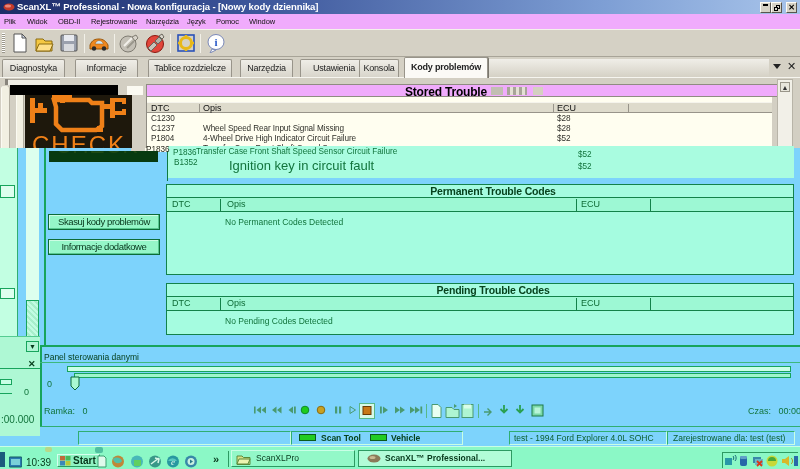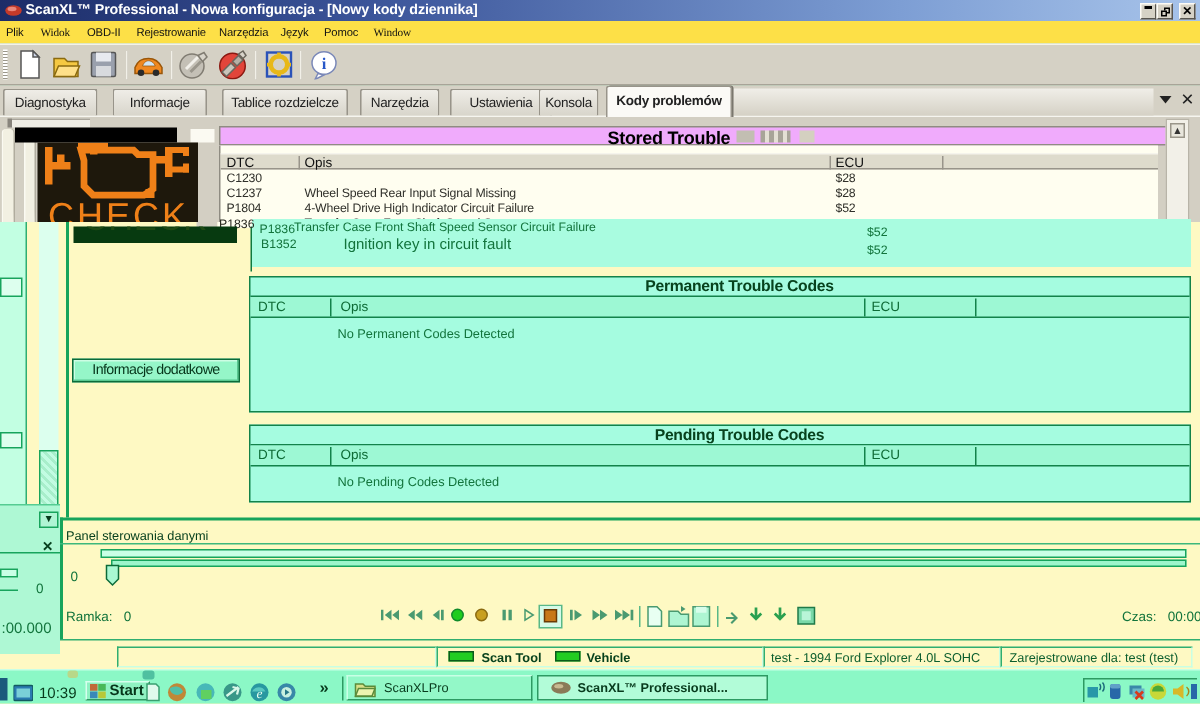--- a/index.html
+++ b/index.html
@@ -2,41 +2,41 @@
 <html><head><meta charset="utf-8"><style>
 *{margin:0;padding:0;box-sizing:border-box;}
 html,body{width:800px;height:469px;overflow:hidden;}
 body{font-family:"Liberation Sans",sans-serif;position:relative;background:#8df2c0;}
 .abs{position:absolute;}
 
 #title{left:0;top:0;width:800px;height:14px;background:linear-gradient(to right,#1c2c68,#3a5398 30%,#7d9ed4 75%,#a8c4ea);color:#fff;font-weight:bold;font-size:9.5px;}
 #title span{position:absolute;left:17px;top:1px;letter-spacing:-0.1px;}
 .wbtn{position:absolute;top:2px;width:11px;height:11px;background:#d6d2c6;border-top:1px solid #fdfbf5;border-left:1px solid #fdfbf5;border-right:1px solid #58554e;border-bottom:1px solid #58554e;font-size:8px;color:#000;text-align:center;line-height:9px;font-weight:bold;}
 
-#menubar{left:0;top:14px;width:800px;height:15px;background:#fde047;}
+#menubar{left:0;top:14px;width:800px;height:15px;background:#f0abfc;}
 #menubar span{position:absolute;top:3px;font-size:7.5px;color:#111;letter-spacing:-0.1px;}
 
 #toolbar{left:0;top:29px;width:800px;height:28px;background:#d5d1c5;border-top:1px solid #f4f2ea;border-bottom:1px solid #a8a498;}
 .tsep{position:absolute;top:4px;width:1px;height:19px;background:#a8a498;border-right:1px solid #f2f0e8;}
 
 #tabstrip{left:0;top:57px;width:800px;height:21px;background:#d5d1c5;}
 .tab{position:absolute;top:2px;height:18px;background:linear-gradient(#efede7,#d8d5cb);border:1px solid #98948a;border-bottom:none;border-radius:2px 2px 0 0;font-size:9px;color:#222;text-align:center;line-height:17px;letter-spacing:-0.2px;}
 .tabact{top:0px;height:21px;background:#fbfaf6;font-weight:bold;z-index:3;line-height:19px;box-shadow:1px 0 0 #7a776e;}
 
 #content{left:0;top:78px;width:800px;height:73px;background:#d3cfc3;}
 
 #sthead{left:146px;top:84px;width:644px;height:13px;background:#f0abfc;border:1px solid #8f8c82;font-size:12px;font-weight:bold;color:#000;letter-spacing:-0.2px;}
 #sttab{left:146px;top:97px;width:626px;height:54px;background:#fffef0;border-left:1px solid #8f8c82;overflow:hidden;}
 .colrow{position:absolute;background:#dedbcc;border-top:1px solid #f5f4ec;border-bottom:1px solid #98948a;font-size:9px;color:#111;}
 .cdiv{position:absolute;top:1px;width:1px;height:9px;background:#98948a;}
 .strow{position:absolute;font-size:8.2px;color:#30302a;white-space:nowrap;letter-spacing:-0.1px;}
 
 #vsb{left:777px;top:79px;width:16px;height:69px;background:#f2f0e8;border:1px solid #b8b4a8;}
 
-#green{left:0;top:148px;width:800px;height:321px;background:#fef9c3;}
+#green{left:0;top:148px;width:800px;height:321px;background:#7dd3fc;}
 .grntxt{color:#12743c;}
 .gtable{position:absolute;background:#a5fce0;border:1px solid #13824a;}
 .gtitle{position:absolute;left:0;right:0;top:0;height:13px;text-align:center;text-indent:26px;font-size:10.5px;font-weight:bold;letter-spacing:-0.2px;color:#07421d;border-bottom:1px solid #13824a;}
 .gcolrow{position:absolute;left:0;right:0;top:13px;height:14px;background:#9df8d4;border-bottom:1px solid #13824a;font-size:9px;color:#0e6b36;}
 .gcdiv{position:absolute;top:1px;width:1px;height:12px;background:#13824a;}
 .gbtn{position:absolute;left:48px;width:112px;height:16px;background:#95f6c8;border:1px solid #0c6b38;box-shadow:inset -1px -1px 0 #58c890, inset 1px 1px 0 #cdfde4;font-size:9.5px;color:#06351a;text-align:center;line-height:14px;letter-spacing:-0.4px;}
 .vline{position:absolute;width:2px;background:#17a45c;}
 
 .scell{position:absolute;top:283px;height:14px;border:1px solid #2fae71;border-right-color:#c8ffe4;border-bottom-color:#c8ffe4;font-size:8.5px;color:#0b5e2e;}
 
@@ -55,27 +55,27 @@
     </div>
   <div class="wbtn" style="left:771px;">
       <span style="position:absolute;left:3.5px;top:1.5px;width:4px;height:4px;border:1px solid #000;"></span>
       <span style="position:absolute;left:1.5px;top:3.5px;width:4px;height:4px;border:1px solid #000;background:#d6d2c6;"></span>
     </div>
   <div class="wbtn" style="left:786px;">✕</div>
 </div>
 
 <div id="menubar" class="abs">
   <span style="left:4px;">Plik</span>
-  <span style="left:27px;font-family:Liberation Serif, serif;">Widok</span>
+  <span style="left:27px;">Widok</span>
   <span style="left:58px;">OBD-II</span>
   <span style="left:91px;">Rejestrowanie</span>
   <span style="left:146px;">Narzędzia</span>
   <span style="left:187px;">Język</span>
   <span style="left:216px;">Pomoc</span>
-  <span style="left:249px;font-family:Liberation Serif, serif;">Window</span>
+  <span style="left:249px;">Window</span>
 </div>
 
 <div id="toolbar" class="abs">
   <div class="abs" style="left:2px;top:3px;width:3px;height:20px;background:repeating-linear-gradient(#fff 0 1px,#9a968a 1px 2px);"></div>
 
   <svg class="abs" style="left:10px;top:3px" width="20" height="20">
       <path d="M4 1h8l4 4v14H4z" fill="#fff" stroke="#555" stroke-width="1"></path>
       <path d="M12 1l4 4h-4z" fill="#cfd8ea" stroke="#555" stroke-width="1"></path>
     </svg>
 
@@ -210,38 +210,39 @@
 
   <div class="abs" style="left:168px;top:-2.5px;width:626px;height:32px;background:#a9fce0;"></div>
   <div class="abs" style="left:131px;top:0px;width:14px;height:3.5px;background:#d3cfc3;"></div>
     <div class="abs" style="left:145px;top:0px;width:23px;height:4px;background:#fffef0;"></div>
   <div class="abs" style="left:166.5px;top:3px;width:1.5px;height:30px;background:#0f7a40;"></div>
   <div class="abs grntxt" style="left:146px;top:-3px;font-size:8.2px;color:#2a2a20;">P1836</div>
   <div class="abs grntxt" style="left:173px;top:0px;font-size:8.2px;">P1836</div>
   <div class="abs grntxt" style="left:196px;top:-1.5px;font-size:8.2px;">Transfer Case Front Shaft Speed Sensor Circuit Failure</div>
   <div class="abs grntxt" style="left:578px;top:1.5px;font-size:8.2px;">$52</div>
   <div class="abs grntxt" style="left:174px;top:9.5px;font-size:8.2px;">B1352</div>
-  <div class="abs grntxt" style="left:229px;top:9.5px;font-size:10px;text-align:right;">Ignition key in circuit fault</div>
+  <div class="abs grntxt" style="left:229px;top:9.5px;font-size:13px;text-align:right;">Ignition key in circuit fault</div>
   <div class="abs grntxt" style="left:578px;top:13.5px;font-size:8.2px;">$52</div>
 
   <div class="abs" style="left:49px;top:3px;width:109px;height:11px;background:#073a10;overflow:hidden;">
       <div class="abs" style="left:6px;top:-19px;color:#1e4a14;font-size:23px;letter-spacing:0.5px;">CHECK</div>
     </div>
 
   <div class="abs" style="left:0;top:0;width:18px;height:282px;background:#c2ffe2;border-right:1px solid #2fae71;"></div>
   <div class="abs" style="left:0;top:37px;width:15px;height:13px;background:#ddffee;border:1px solid #17a45c;"></div>
   <div class="abs" style="left:0;top:140px;width:15px;height:11px;background:#ddffee;border:1px solid #17a45c;"></div>
 
   <div class="abs" style="left:26px;top:0;width:13px;height:193px;background:#dcffee;"></div>
   <div class="abs" style="left:26px;top:152px;width:13px;height:38px;background:repeating-linear-gradient(45deg,#c2fce2 0 2px,#a8eecb 2px 4px);border:1px solid #17a45c;"></div>
   <div class="abs" style="left:26px;top:193px;width:13px;height:11px;background:#aff5d4;border:1px solid #17a45c;font-size:7px;text-align:center;line-height:10px;color:#073a1c;z-index:6;">▼</div>
 
   <div class="vline" style="left:44px;top:0;height:197px;"></div>
   <div class="vline" style="left:40px;top:197px;height:81px;"></div>
 
+  <div class="gbtn" style="top:66px;">Skasuj kody problemów</div>
   <div class="gbtn" style="top:91px;">Informacje dodatkowe</div>
 
   <div class="gtable" style="left:166px;top:36px;width:628px;height:91px;">
     <div class="gtitle">Permanent Trouble Codes</div>
     <div class="gcolrow">
       <span style="position:absolute;left:5px;top:1px;">DTC</span>
       <span style="position:absolute;left:60px;top:1px;">Opis</span>
       <span style="position:absolute;left:414px;top:1px;">ECU</span>
       <div class="gcdiv" style="left:53px;"></div>
       <div class="gcdiv" style="left:409px;"></div>
@@ -341,21 +342,21 @@
   <div class="abs" style="left:0;top:188px;width:40px;height:100px;background:#aef8d4;border-top:1px solid #55cc92;"></div>
   <div class="abs grntxt" style="left:28px;top:210.5px;font-size:9px;font-weight:bold;color:#08401e;">✕</div>
   <div class="abs" style="left:0;top:220px;width:40px;height:1px;background:#17a45c;"></div>
   <div class="abs" style="left:0;top:231px;width:12px;height:6px;border:1px solid #17a45c;background:#c9ffe6;"></div>
   <div class="abs grntxt" style="left:24px;top:239px;font-size:9px;">0</div>
   <div class="abs" style="left:0;top:245px;width:12px;height:1px;background:#17a45c;"></div>
   <div class="abs grntxt" style="left:1px;top:266px;font-size:10px;">:00.000</div>
   <div class="abs" style="left:40px;top:277.5px;width:760px;height:1.5px;background:#2fae71;"></div>
 
   <div class="scell" style="left:78px;width:213px;"></div>
-  <div class="scell" style="left:291px;width:218px;">
+  <div class="scell" style="left:291px;width:172px;">
     <span style="position:absolute;left:7px;top:2px;width:17px;height:7px;background:#22cc22;border:1px solid #0a5c1c;"></span>
     <span style="position:absolute;left:29px;top:1px;font-weight:bold;color:#07421d;">Scan Tool</span>
     <span style="position:absolute;left:78px;top:2px;width:17px;height:7px;background:#22cc22;border:1px solid #0a5c1c;"></span>
     <span style="position:absolute;left:99px;top:1px;font-weight:bold;color:#07421d;">Vehicle</span>
   </div>
   <div class="scell" style="left:509px;width:158px;">
       <span style="position:absolute;left:4px;top:1px;">test - 1994 Ford Explorer 4.0L SOHC</span>
     </div>
   <div class="scell" style="left:667px;width:128px;">
       <span style="position:absolute;left:5px;top:1px;">Zarejestrowane dla: test (test)</span>

